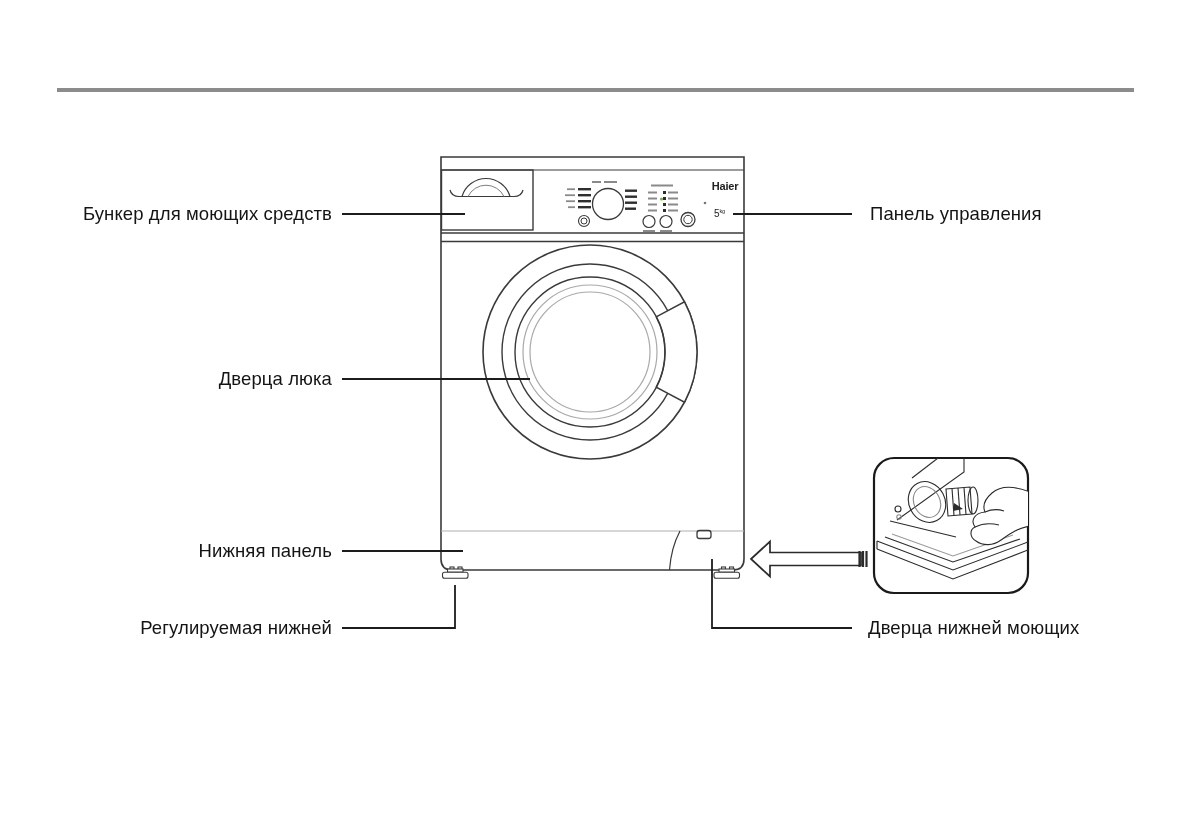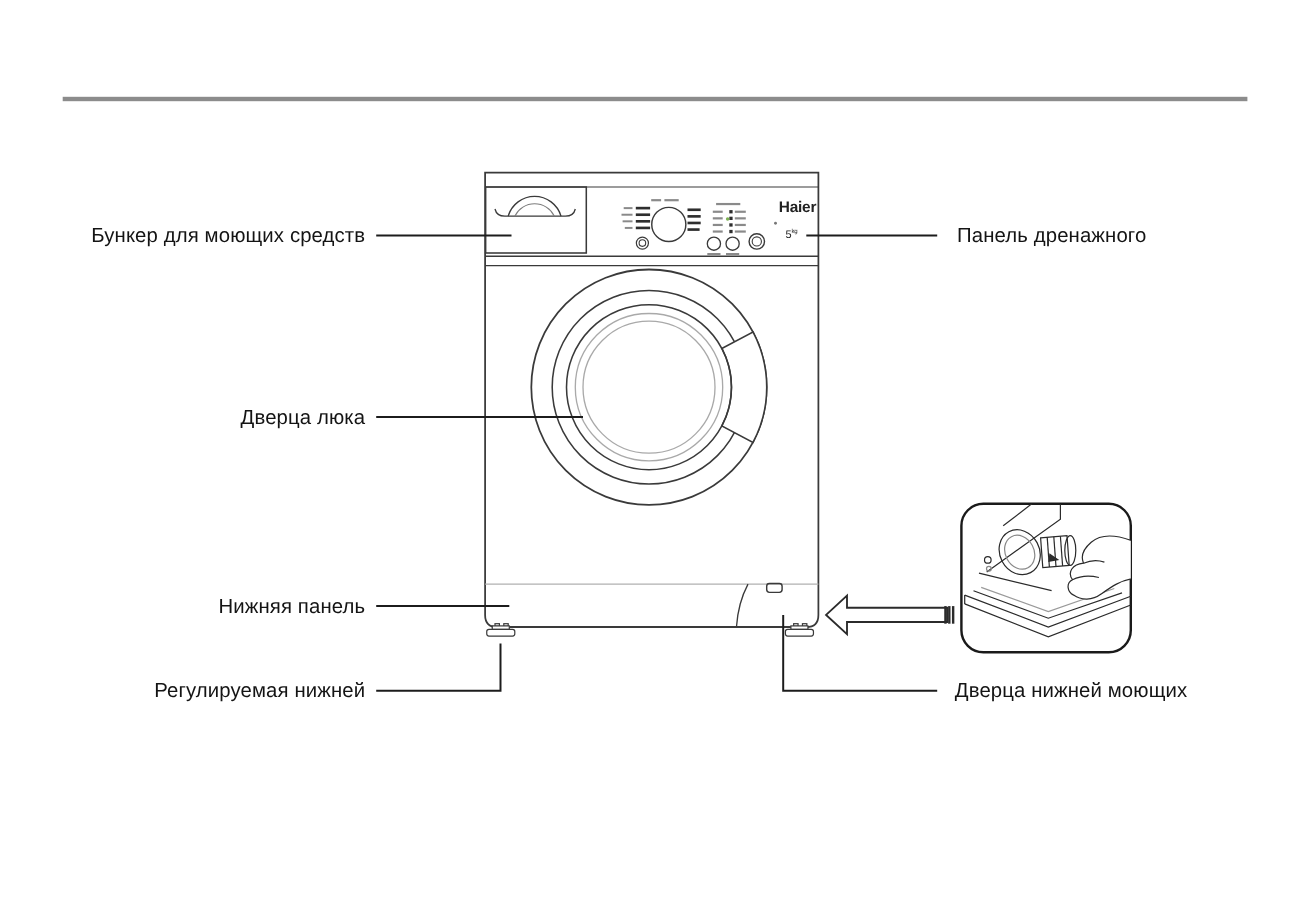--- a/index.html
+++ b/index.html
@@ -3,21 +3,21 @@
 <meta charset="utf-8">
 <style>
   html,body{margin:0;padding:0;background:#ffffff;}
   #page{position:relative;width:1191px;height:822px;background:#ffffff;overflow:hidden;
         font-family:"Liberation Sans",sans-serif;}
   #art{position:absolute;left:0;top:0;}
   .top-divider{position:absolute;left:57px;top:88px;width:1077px;height:4px;background:#8c8c8c;}
   .callout{position:absolute;font-size:18.5px;letter-spacing:.1px;color:#141414;white-space:nowrap;line-height:22px;}
   .callout.left{left:60px;width:272px;text-align:right;}
   .brand{position:absolute;left:708px;top:180px;width:34px;text-align:center;
-         font-size:14px;font-weight:bold;color:#222;letter-spacing:-0.2px;}
+         font-size:11px;font-weight:bold;color:#222;letter-spacing:-0.2px;}
   .capacity{position:absolute;left:714px;top:208px;font-size:10px;color:#222;}
   .capacity .cap-unit{font-size:5.5px;vertical-align:super;letter-spacing:-0.3px;}
 </style>
 </head>
 <body>
 
 <div id="page">
 
   <div class="top-divider"></div>
 
@@ -183,18 +183,18 @@
         </g>
       </g>
     </g>
   </svg>
 
   <div class="callout left" style="top:368px">Дверца люка</div>
   <div class="callout left" style="top:203px">Бункер для моющих средств</div>
   <div class="callout left" style="top:540px">Нижняя панель</div>
   <div class="callout left" style="top:617px">Регулируемая нижней</div>
 
-  <div class="callout" style="left:870px;top:203px">Панель дренажного</div>
+  <div class="callout" style="left:870px;top:203px">Панель управления</div>
   <div class="callout" style="left:868px;top:617px">Дверца нижней моющих</div>
 
   <div class="brand">Haier</div>
   <div class="capacity"><span>5</span><span class="cap-unit">kg</span></div>
 </div>
 
 </body></html>

